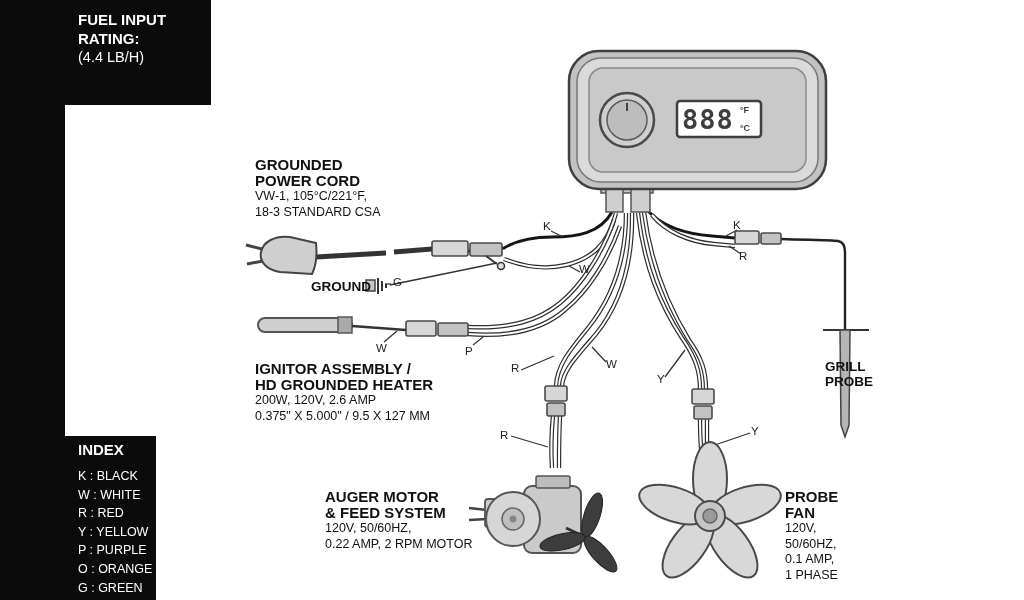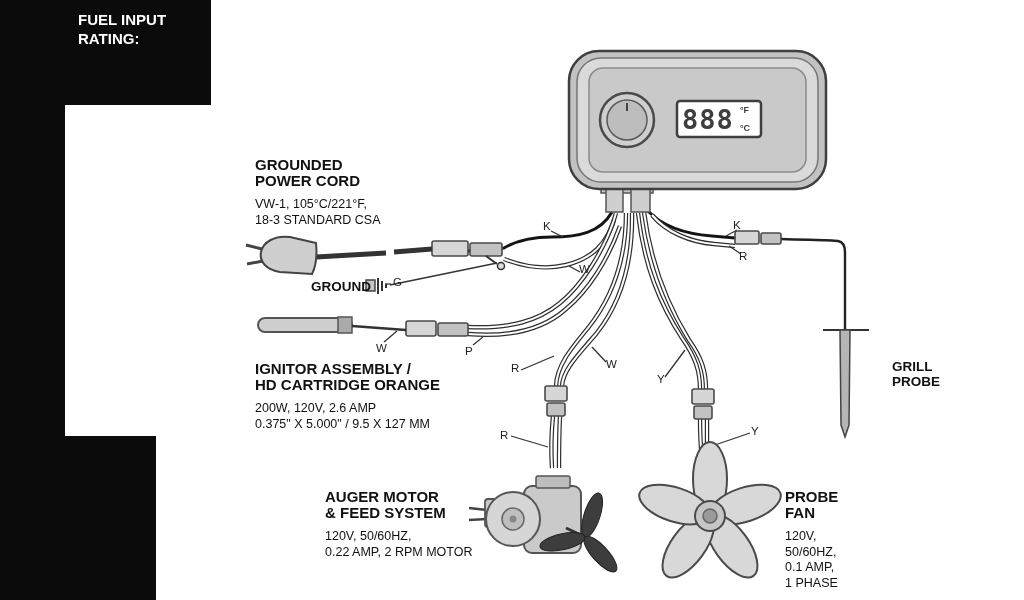--- a/index.html
+++ b/index.html
@@ -10,21 +10,21 @@
   .fuel{color:#fff;width:132px}
   .fuel .t{font-weight:700;font-size:15px;line-height:19px}
   .fuel .v{font-size:14.5px;line-height:19px}
   .index{color:#fff}
   .index .t{font-weight:700;font-size:15px;margin-bottom:9px}
   .index .e{font-size:12.5px;line-height:18.6px}
   .cb-title{left:572px;top:13px;width:252px;text-align:center;font-weight:700;
             font-size:27px;color:#8d8d8d;letter-spacing:.5px}
   .comp-label .tl{font-weight:700;font-size:15px;line-height:16px}
   .comp-label .dl{font-size:12.5px;line-height:15.5px}
-  .comp-label .dl.first{margin-top:8px}
+  .comp-label .dl.first{margin-top:0}
   .bold-label{font-weight:700;font-size:13.5px}
   .wire-label{position:absolute;font-size:11.5px;color:#222}
   svg.diagram{position:absolute;left:0;top:0}
   .wo{stroke:#2e2e2e;stroke-width:4.4;fill:none}
   .wi{stroke:#ffffff;stroke-width:2;fill:none}
   .wk{stroke:#141414;stroke-width:3;fill:none}
   .conn{fill:#d6d6d6;stroke:#4a4a4a;stroke-width:1.6}
   .conn2{fill:#c2c2c2;stroke:#4a4a4a;stroke-width:1.6}
   .leader{stroke:#333;stroke-width:1.3}
   .digits{font-family:"DejaVu Sans Mono",monospace;font-weight:700;font-size:27px;
@@ -36,22 +36,33 @@
 
 <div class="abs" style="left:0;top:0;width:824px;height:600px">
 
   <div class="abs black" style="left:0;top:0;width:65px;height:600px"></div>
   <div class="abs black" style="left:0;top:0;width:211px;height:105px"></div>
   <div class="abs black" style="left:0;top:436px;width:156px;height:164px"></div>
 
   <div class="abs fuel" style="left:78px;top:10px">
     <div class="t">FUEL INPUT</div>
     <div class="t">RATING:</div>
-  </div>
-
+    <div class="v">(4.4 LB/H)</div>
+  </div>
+
+  <div class="abs index" style="left:78px;top:441px">
+    <div class="t">INDEX</div>
+    <div class="e">K : BLACK</div>
+    <div class="e">W : WHITE</div>
+    <div class="e">R : RED</div>
+    <div class="e">Y : YELLOW</div>
+    <div class="e">P : PURPLE</div>
+    <div class="e">O : ORANGE</div>
+    <div class="e">G : GREEN</div>
+  </div>
 
 
   <svg class="diagram" width="1024" height="600" viewBox="0 0 1024 600">
 
     <g>
       <path class="wk" d="M 612,212 C 600,233 578,237 552,237 C 528,237 514,242 504,248 L 468,251"></path>
       <g>
           <path class="wo" d="M 616,213 C 608,246 590,259 566,265 C 545,270 522,266 504,259"></path>
          <path class="wi" d="M 616,213 C 608,246 590,259 566,265 C 545,270 522,266 504,259"></path>
         </g>
@@ -231,39 +242,39 @@
     <div class="tl">GROUNDED</div>
     <div class="tl">POWER CORD</div>
     <div class="dl first">VW-1, 105°C/221°F,</div>
     <div class="dl">18-3 STANDARD CSA</div>
   </div>
 
   <div class="abs bold-label" style="left:311px;top:279px">GROUND</div>
 
   <div class="abs comp-label" style="left:255px;top:361px">
     <div class="tl">IGNITOR ASSEMBLY /</div>
-    <div class="tl">HD CARTRIDGE ORANGE</div>
+    <div class="tl">HD GROUNDED HEATER</div>
     <div class="dl first">200W, 120V, 2.6 AMP</div>
     <div class="dl">0.375" X 5.000" /  9.5 X 127 MM</div>
   </div>
 
   <div class="abs comp-label" style="left:325px;top:489px">
     <div class="tl">AUGER MOTOR</div>
     <div class="tl">&amp; FEED SYSTEM</div>
     <div class="dl first">120V, 50/60HZ,</div>
     <div class="dl">0.22 AMP, 2 RPM MOTOR</div>
   </div>
 
   <div class="abs comp-label" style="left:785px;top:489px">
     <div class="tl">PROBE FAN</div>
     <div class="dl first">120V, 50/60HZ,</div>
     <div class="dl">0.1 AMP, 1 PHASE</div>
   </div>
 
-  <div class="abs bold-label" style="left:892px;top:359px">GRILL PROBE</div>
+  <div class="abs bold-label" style="left:825px;top:359px">GRILL PROBE</div>
 
   <span class="wire-label" style="left:543px;top:220px">K</span>
   <span class="wire-label" style="left:579px;top:263px">W</span>
   <span class="wire-label" style="left:733px;top:219px">K</span>
   <span class="wire-label" style="left:739px;top:250px">R</span>
   <span class="wire-label" style="left:376px;top:342px">W</span>
   <span class="wire-label" style="left:465px;top:345px">P</span>
   <span class="wire-label" style="left:511px;top:362px">R</span>
   <span class="wire-label" style="left:606px;top:358px">W</span>
   <span class="wire-label" style="left:657px;top:373px">Y</span>

